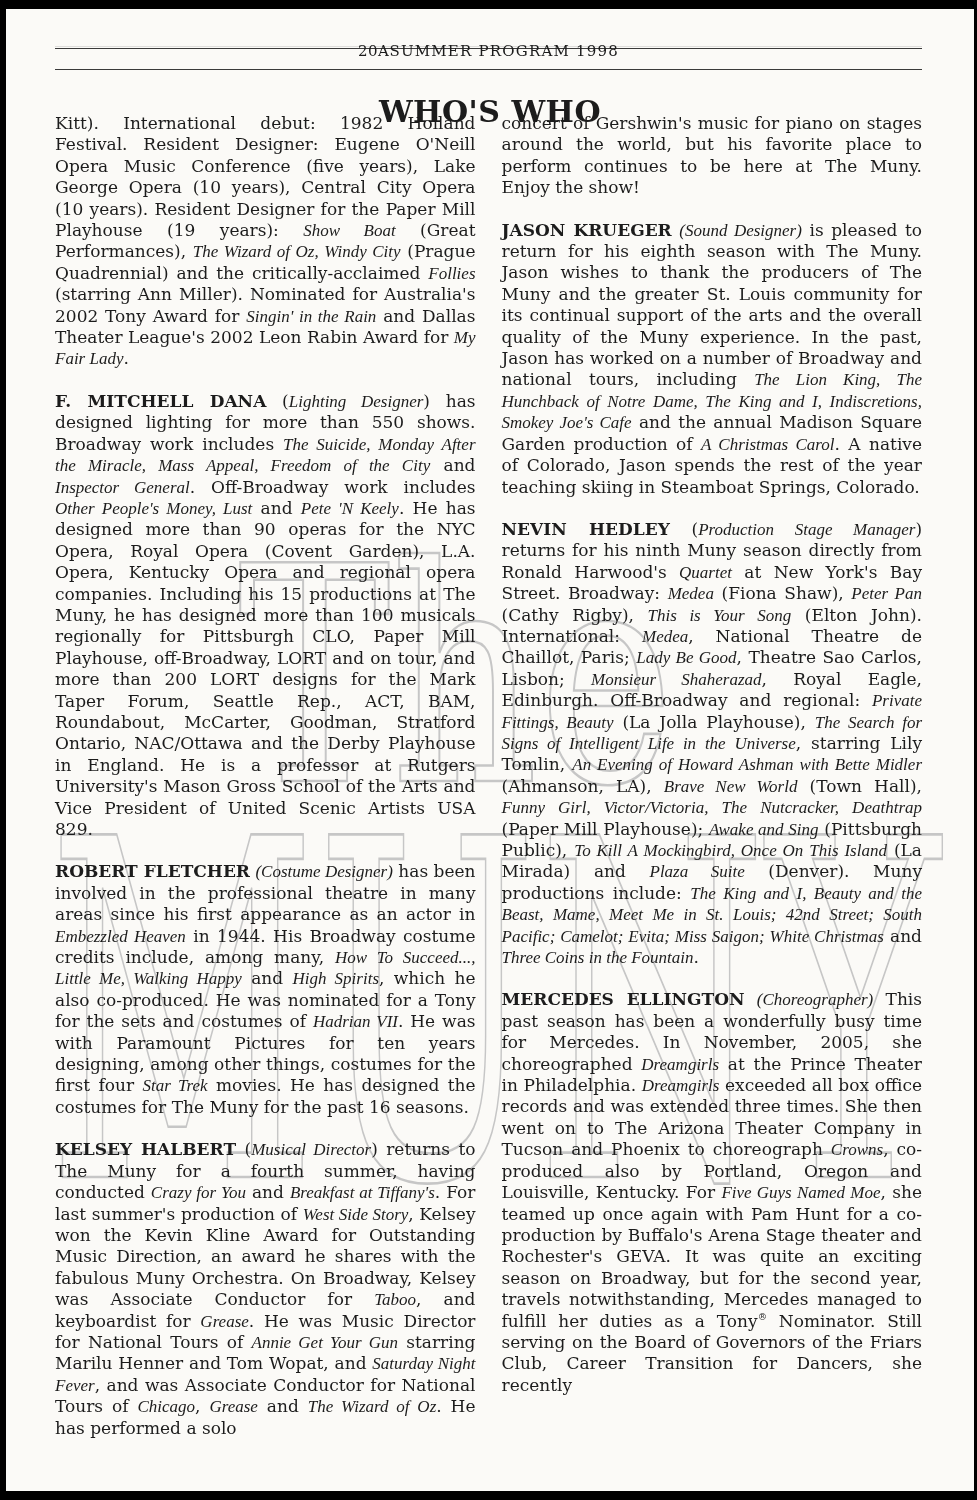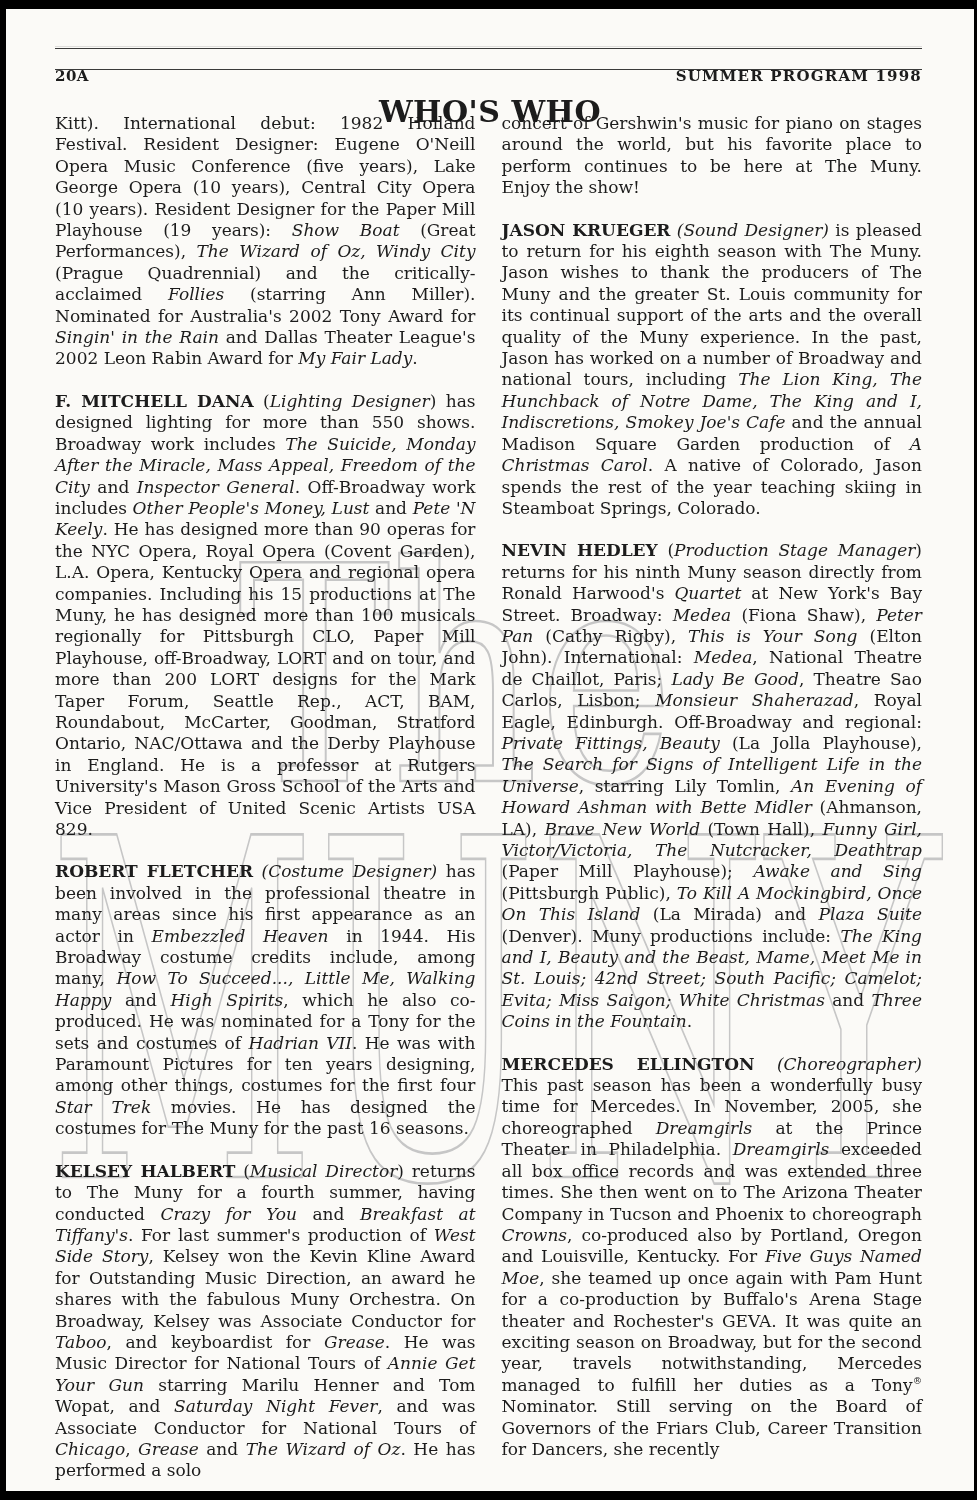--- a/index.html
+++ b/index.html
@@ -18,23 +18,23 @@
   }
   .page{
     position:absolute;left:6px;top:9px;width:968px;height:1482px;
     background:var(--paper);
   }
   
   .rule{position:absolute;left:49px;width:867px;height:1px;background:#3a3a3a;}
   .rule-top{top:39px;box-shadow:0 -2px 0 rgba(60,60,60,.15);}
   .rule-bottom{top:60px;}
   .header-row{
-    position:absolute;left:49px;top:58px;width:867px;
-    display:flex;justify-content:space-between;align-items:baseline;
-    font-size:15px;letter-spacing:.5px;font-weight:bold;
+    position:absolute;left:49px;top:33px;width:867px;
+    display:flex;justify-content:center;align-items:baseline;
+    font-size:15px;letter-spacing:.5px;
   }
   .program-name{letter-spacing:1.2px;}
   .page-title{
     position:absolute;left:0;top:66px;width:968px;
     text-align:center;font-size:30px;font-weight:bold;letter-spacing:.5px;margin-top:19px;
   }
   
   .watermark{position:absolute;left:0;top:0;z-index:0;pointer-events:none;}
   .watermark text{
     fill:none;stroke:var(--watermark_outline);stroke-width:2.6px;
@@ -45,21 +45,21 @@
     position:absolute;left:49px;top:104px;width:867px;
     display:flex;gap:26px;z-index:1;
   }
   .col{flex:1 1 0;min-width:0;}
   .col p{
     margin:0 0 21px 0;
     font-size:17px;line-height:21.4px;
     text-align:justify;text-justify:inter-word;
   }
   .seg-n{font-style:normal;}
-  .seg-i{font-style:italic;}
+  .seg-i{font-style:italic;font-family:Liberation Serif, serif;}
   .seg-b{font-weight:bold;}
   .seg-sup{vertical-align:super;font-size:.55em;line-height:0;}
 </style>
 </head>
 <body>
 
 <div class="page">
 
   <svg class="watermark" width="968" height="1482" viewBox="0 0 968 1482">
     <text x="232" y="772" font-size="300" textLength="436" lengthAdjust="spacingAndGlyphs">The</text>

